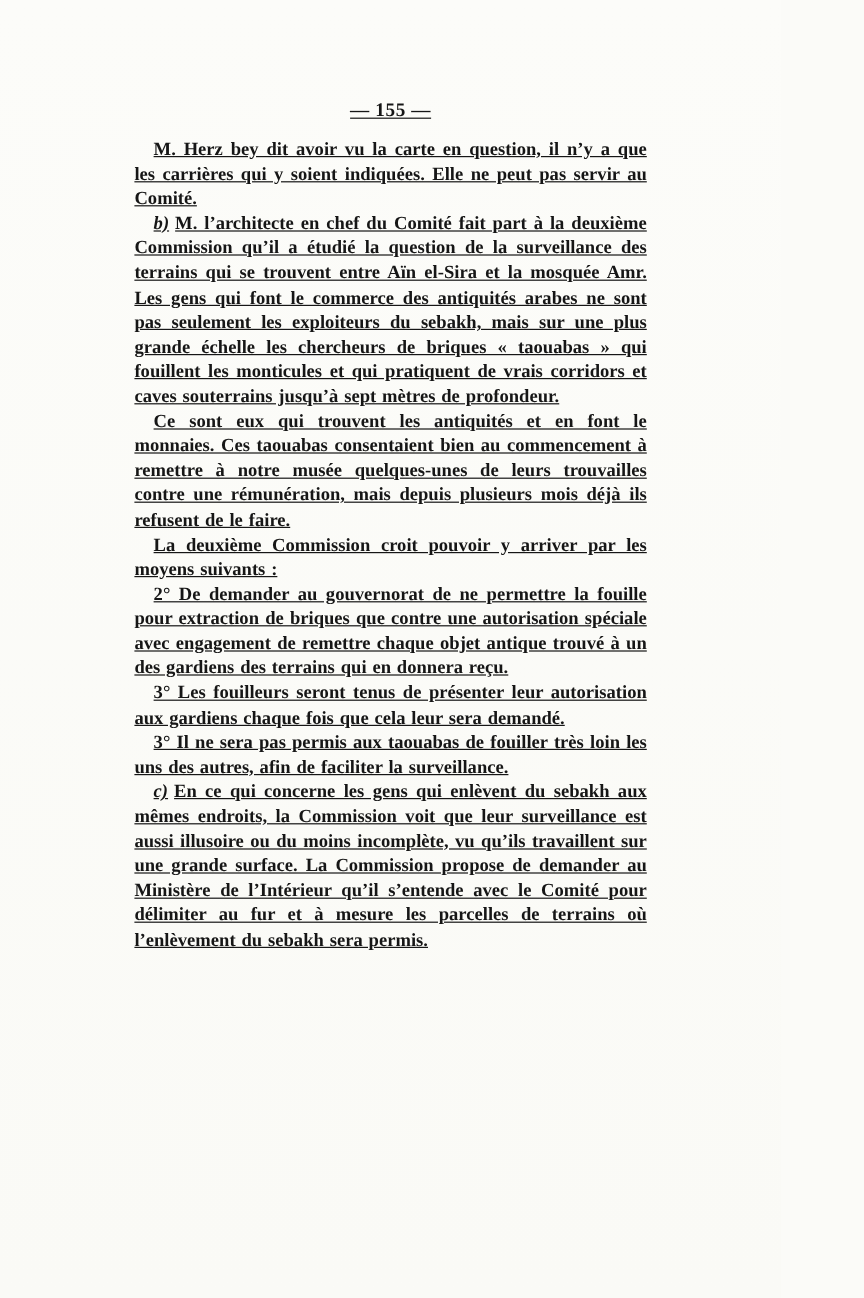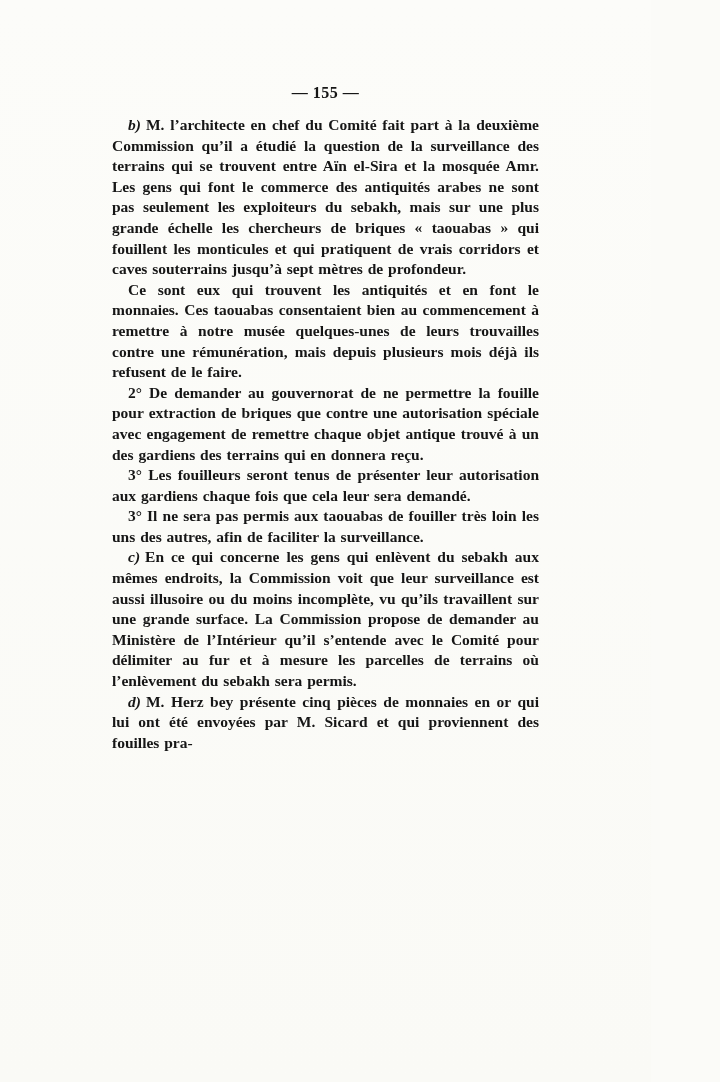--- a/index.html
+++ b/index.html
@@ -13,20 +13,21 @@
     font-family: "Liberation Serif", "DejaVu Serif", serif;
     color: #161616;
     overflow: hidden;
   }
   .page {
     box-sizing: border-box;
     width: 651px;
     height: 1082px;
     padding: 84px 112px 0 112px;
     background: linear-gradient(180deg, #fcfcf9 0%, #fafaf6 100%);
+    text-decoration: underline;
   }
   .page-number {
     text-align: center;
     font-weight: bold;
     font-size: 16px;
     letter-spacing: 0.5px;
     margin-bottom: 13px;
   }
   .body-text p {
     margin: 0;
@@ -47,46 +48,49 @@
 </style>
 </head>
 <body>
 
 <div class="page">
 
   <div class="page-number">— 155 —</div>
 
   <div class="body-text">
 
+    <p>
+      <span class="lead"></span><span>M. Herz bey dit avoir vu la carte en question, il n’y a que les carrières qui y soient indiquées. Elle ne peut pas servir au Comité.</span>
+    </p>
 
     <p>
       <span class="lead">b)</span><span>M. l’architecte en chef du Comité fait part à la deuxième Commission qu’il a étudié la question de la surveillance des terrains qui se trouvent entre Aïn el-Sira et la mosquée Amr. Les gens qui font le commerce des antiquités arabes ne sont pas seulement les exploiteurs du sebakh, mais sur une plus grande échelle les chercheurs de briques « taouabas » qui fouillent les monticules et qui pratiquent de vrais corridors et caves souterrains jusqu’à sept mètres de profondeur.</span>
     </p>
 
     <p>
       <span class="lead"></span><span>Ce sont eux qui trouvent les antiquités et en font le monnaies. Ces taouabas consentaient bien au commencement à remettre à notre musée quelques-unes de leurs trouvailles contre une rémunération, mais depuis plusieurs mois déjà ils refusent de le faire.</span>
     </p>
 
 
+    <p>
+      <span class="lead"></span><span>La deuxième Commission croit pouvoir y arriver par les moyens suivants :</span>
+    </p>
 
     <p>
       <span class="lead"></span><span>2° De demander au gouvernorat de ne permettre la fouille pour extraction de briques que contre une autorisation spéciale avec engagement de remettre chaque objet antique trouvé à un des gardiens des terrains qui en donnera reçu.</span>
     </p>
 
     <p>
       <span class="lead"></span><span>3° Les fouilleurs seront tenus de présenter leur autorisation aux gardiens chaque fois que cela leur sera demandé.</span>
     </p>
 
     <p>
       <span class="lead"></span><span>3° Il ne sera pas permis aux taouabas de fouiller très loin les uns des autres, afin de faciliter la surveillance.</span>
     </p>
 
 
     <p>
       <span class="lead">c)</span><span>En ce qui concerne les gens qui enlèvent du sebakh aux mêmes endroits, la Commission voit que leur surveillance est aussi illusoire ou du moins incomplète, vu qu’ils travaillent sur une grande surface. La Commission propose de demander au Ministère de l’Intérieur qu’il s’entende avec le Comité pour délimiter au fur et à mesure les parcelles de terrains où l’enlèvement du sebakh sera permis.</span>
     </p>
 
-    <p>
-      <span class="lead">d)</span><span>M. Herz bey présente cinq pièces de monnaies en or qui lui ont été envoyées par M. Sicard et qui proviennent des fouilles pra-</span>
-    </p>
 
   </div>
 </div>
 
 </body></html>

